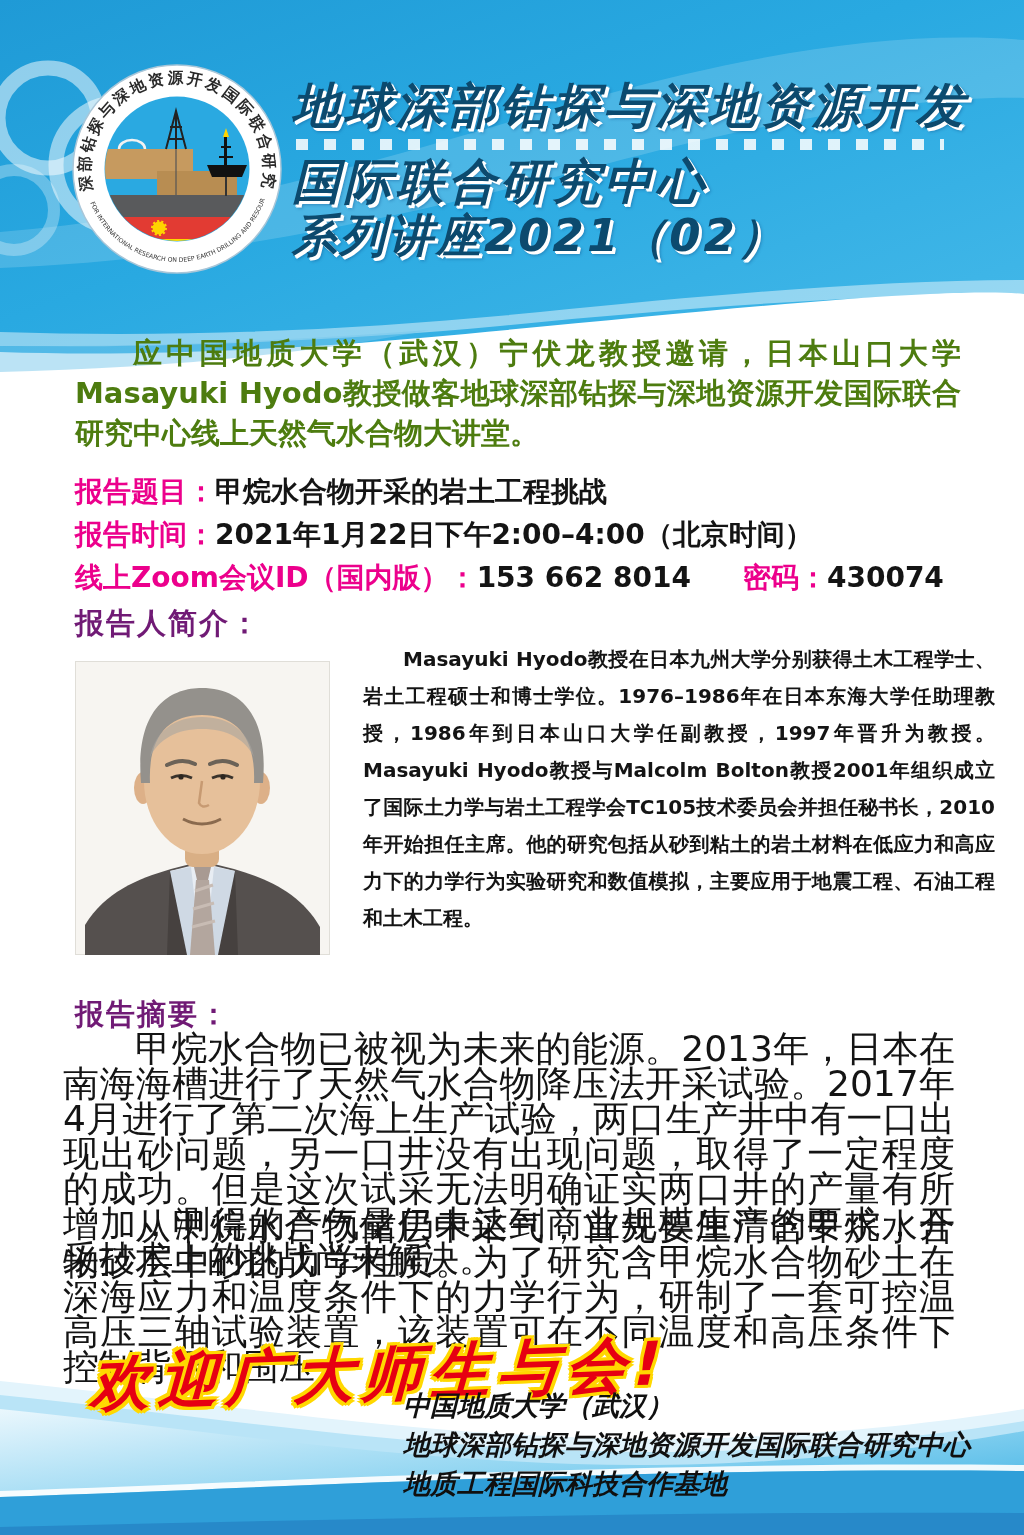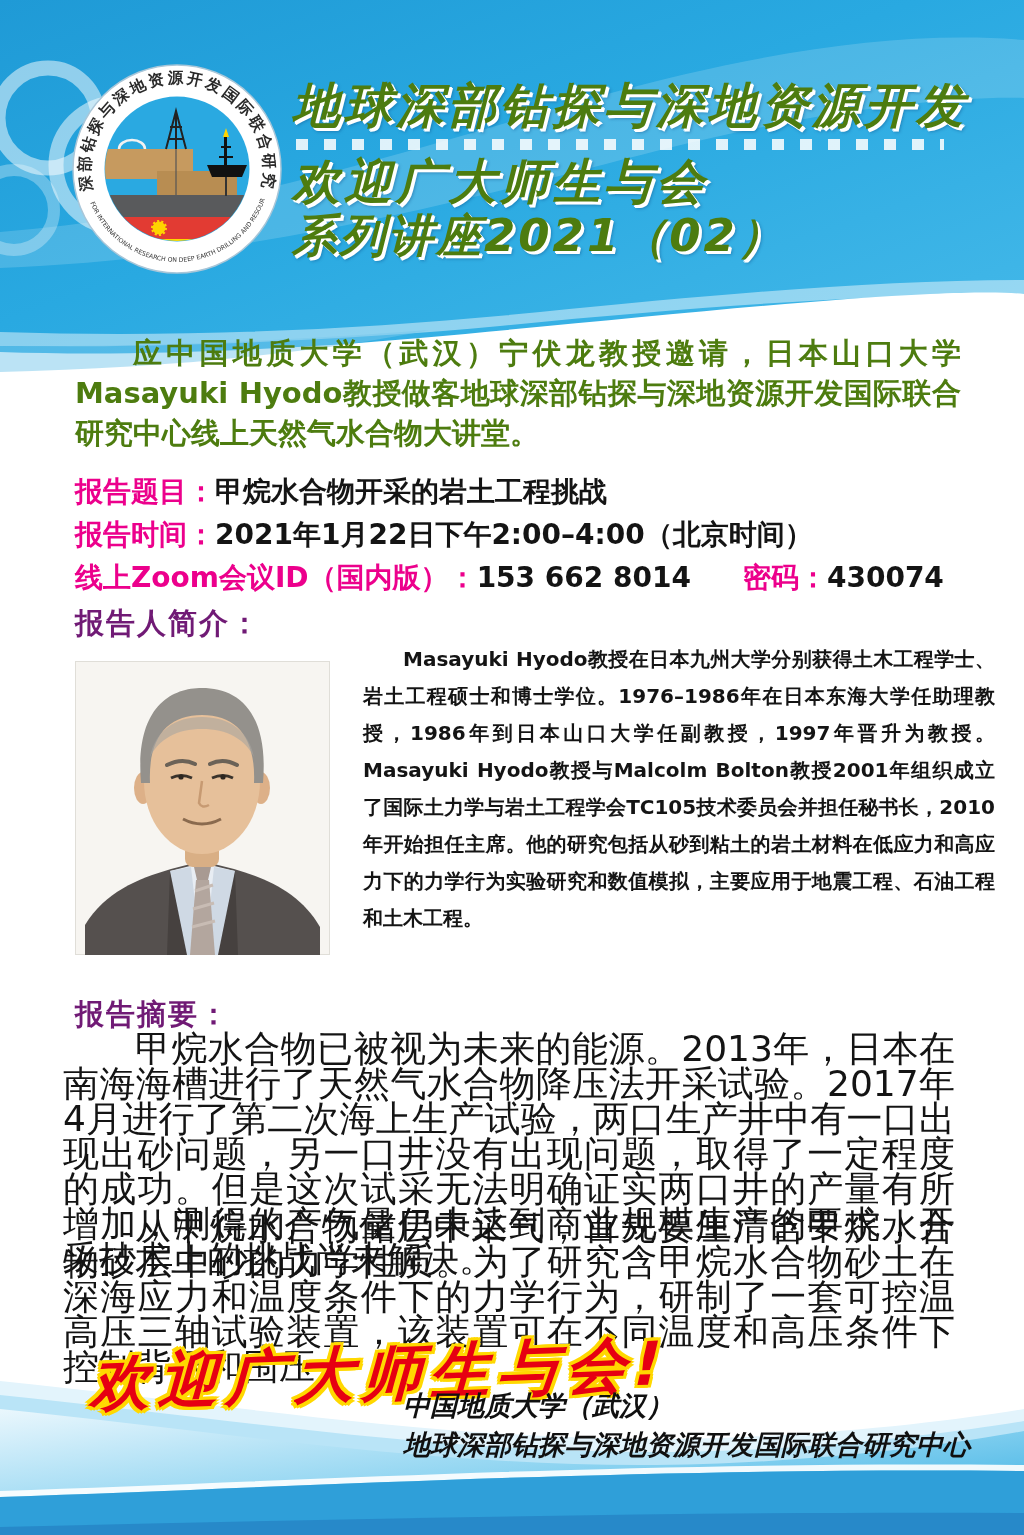--- a/index.html
+++ b/index.html
@@ -10,21 +10,21 @@
     background:#ffffff; overflow:hidden;
   }
   
   .header-bg, .footer-bg { position:absolute; left:0; display:block; }
   .header-bg { top:0; width:1024px; height:380px; }
   .footer-bg { bottom:0; width:1024px; height:230px; z-index:1; }
   .logo { position:absolute; left:70px; top:62px; width:214px; height:214px; z-index:3; }
   .title { position:absolute; left:0; top:0; width:1024px; z-index:2; }
   .title-line {
     position:absolute; left:292px; white-space:nowrap;
-    color:#4d7c0f; font-weight:bold; font-style:italic;
+    color:#0c4a6e; font-weight:bold; font-style:italic;
     text-shadow: 2px 2px 0 #ffffff, 3px 3px 0 #ffffff, 4px 4px 3px rgba(10,60,120,.35);
   }
   .t1 { top:74px;  font-size:48px; letter-spacing:4px; }
   .t2 { top:150px; font-size:48px; letter-spacing:4px; }
   .t3 { top:206px; font-size:45px; letter-spacing:3px;text-align:right; }
   .dots {
     position:absolute; left:296px; top:139px; width:648px; height:11px; z-index:2;
     background:repeating-linear-gradient(90deg,
       rgba(255,255,255,.85) 0 12px, rgba(255,255,255,0) 12px 28px);
   }
@@ -129,21 +129,21 @@
         <rect x="47" y="-32" width="3" height="29" fill="#111111"></rect>
         <path d="M42,-12 L56,-12 M44,-22 L54,-22" stroke="#111111" stroke-width="2"></path>
         <polygon points="46,-32 52,-32 49,-41" fill="#ffd400"></polygon>
         <line x1="49" y1="8" x2="49" y2="27" stroke="#333333" stroke-width="2"></line>
       </g>
     </g>
   </svg>
 
   <div class="title">
     <div class="title-line t1">地球深部钻探与深地资源开发</div>
-    <div class="title-line t2">欢迎广大师生与会</div>
+    <div class="title-line t2">国际联合研究中心</div>
     <div class="title-line t3">系列讲座2021（02）</div>
   </div>
   <div class="dots"></div>
 
   <p class="intro">应中国地质大学（武汉）宁伏龙教授邀请，日本山口大学Masayuki Hyodo教授做客地球深部钻探与深地资源开发国际联合研究中心线上天然气水合物大讲堂。</p>
 
   <div class="details">
     <div class="row">
       <span class="lab">报告题目：</span><span class="val">甲烷水合物开采的岩土工程挑战</span>
     </div>
@@ -203,15 +203,16 @@
     <path d="M0,104 C200,124 420,160 640,160 C810,160 960,138 1024,126 L1024,230 L0,230 Z" fill="url(#fg)"></path>
     <path d="M0,186 C300,176 640,156 1024,160 L1024,166 C640,162 300,182 0,192 Z" fill="#ffffff" opacity="0.9"></path>
     <path d="M0,192 C300,182 640,162 1024,166 L1024,230 L0,230 Z" fill="#2f9fd9"></path>
     <path d="M0,222 C350,214 700,206 1024,208 L1024,230 L0,230 Z" fill="#2789c9"></path>
   </svg>
 
   <div class="welcome">欢迎广大师生与会!</div>
   <div class="orgs">
     <div>中国地质大学（武汉）</div>
     <div>地球深部钻探与深地资源开发国际联合研究中心</div>
+    <div>地质工程国际科技合作基地</div>
   </div>
 
 </div>
 
 </body></html>

